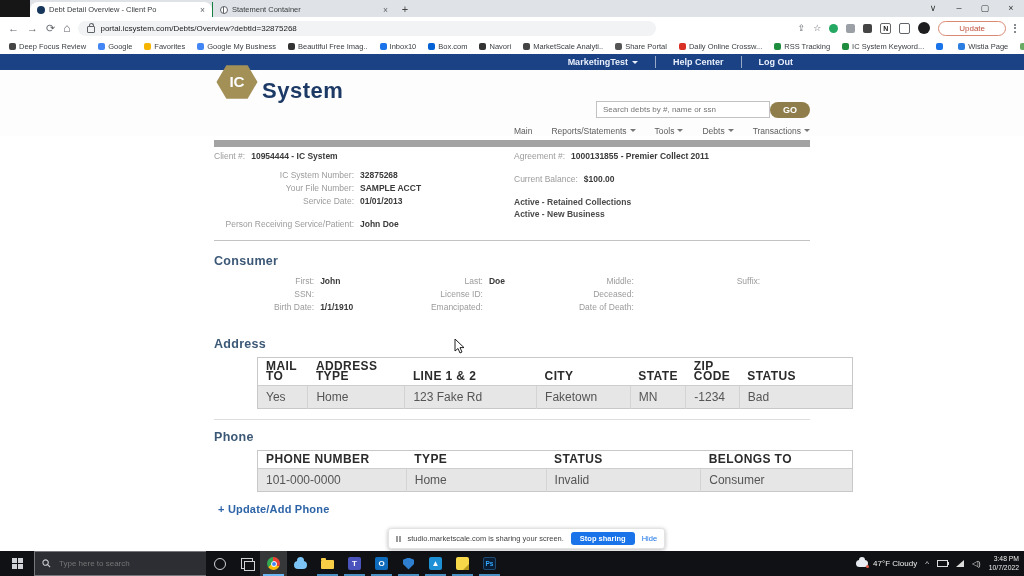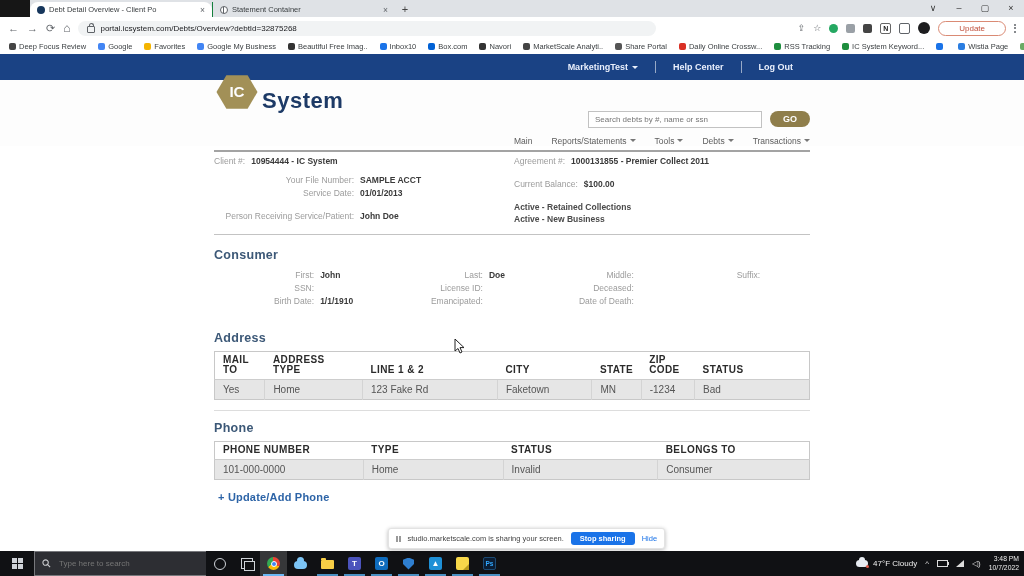--- a/index.html
+++ b/index.html
@@ -40,63 +40,63 @@
   .update-pill{border:1px solid #da8a74;color:#c0503c;font-size:8px;border-radius:9px;padding:2px 20px;}
   .kebab{display:flex;flex-direction:column;gap:1.5px;}
   .kebab i{width:2px;height:2px;border-radius:50%;background:#5f6368;}
 
   
   .bmbar{height:15px;background:#fff;display:flex;align-items:center;padding:0 9px;gap:12px;font-size:7.5px;color:#3c4043;overflow:hidden;flex:none;}
   .bm{display:flex;align-items:center;white-space:nowrap;flex:none;}
   .bmi{width:7px;height:7px;border-radius:2px;display:inline-block;margin-right:3px;}
 
   
-  .portalbar{height:26px;background:#1a4284;display:flex;flex:none;}
+  .portalbar{height:16px;background:#1a4284;display:flex;flex:none;}
   .pwrap{width:596px;margin:0 auto;display:flex;justify-content:flex-end;align-items:center;color:#e9effc;font-size:9px;font-weight:bold;}
   .pitem{padding:0 17px;display:flex;align-items:center;gap:4px;}
   .pdiv{width:1px;height:12px;background:rgba(255,255,255,.55);}
   .caret{width:0;height:0;border-left:3px solid transparent;border-right:3px solid transparent;border-top:3.5px solid currentColor;display:inline-block;}
 
   
   .siteheader{height:66px;background:#fdfdfd;flex:none;}
   .hwrap{width:596px;margin:0 auto;display:flex;justify-content:space-between;align-items:center;height:100%;}
   .logo{display:flex;flex-direction:column;padding-top:4px;gap:32px;}
   .logorow{display:flex;align-items:flex-end;gap:2px;}
   .logoword{font-size:22px;font-weight:bold;color:#1d3a66;letter-spacing:.5px;line-height:20px;}
   .tagline{font-size:10.5px;font-weight:normal;color:#1d3a66;margin-top:2px;letter-spacing:.2px;}
   .hdr-right{display:flex;flex-direction:column;align-items:flex-end;gap:8px;padding-top:8px;}
-  .searchrow{display:flex;align-items:flex-start;gap:8px;margin-top:22px;}
+  .searchrow{display:flex;align-items:flex-end;margin-top:22px;}
   .sitesearch{width:160px;height:15px;border:1px solid #c2c2c2;font-size:8px;padding:0 6px;color:#444;outline:none;font-family:"Liberation Sans",sans-serif;}
   .gobtn{background:#8f7e4b;color:#fff;font-size:9px;font-weight:bold;padding:3px 13px;border-radius:10px;border:none;}
   .sitenav{display:flex;gap:19px;font-size:8.5px;color:#5c5c5c;}
   .snav{display:flex;align-items:center;gap:3px;}
   .snav .caret{border-top-color:#777;}
 
   
   .content{flex:1;background:#fff;position:relative;overflow:hidden;}
   .cwrap{width:596px;margin:0 auto;padding-top:4px;}
-  .clientblock{border-top:2px solid #a3a3a3;border-bottom:1px solid #c3c3c3;display:flex;padding:3px 0 9px;}
+  .clientblock{border-top:7px solid #a3a3a3;border-bottom:1px solid #c3c3c3;display:flex;padding:3px 0 9px;}
   .cleft{width:300px;flex:none;}
   .cright{flex:1;}
   .kv{display:flex;font-size:8.5px;line-height:13px;}
   .k{color:#9b9b9b;}
   .v{color:#3a3a3a;font-weight:bold;margin-left:6px;}
   .lab{width:140px;text-align:right;color:#9b9b9b;flex:none;}
   .gap6{height:6px;}.gap10{height:10px;}
   .statusline{font-size:8.5px;font-weight:bold;color:#4a4a4a;line-height:12px;}
 
   .sechead{font-size:12.5px;font-weight:bold;color:#3c5877;letter-spacing:.3px;}
   .consumer-head{margin-top:13px;}
   .fields{margin-top:7px;display:grid;grid-template-columns:30% 27% 24% 19%;row-gap:1px;}
   .fcell{display:flex;font-size:8.5px;line-height:12px;}
   .flab{width:56%;text-align:right;color:#9b9b9b;flex:none;}
   .fval{margin-left:6px;color:#3a3a3a;font-weight:bold;}
 
   .addr-head{margin-top:24px;}
-  table.grid{width:100%;border-collapse:collapse;border:1px solid #c8c8c8;font-size:10px;margin-top:6px;}
+  table.grid{width:100%;border-collapse:collapse;border:1px solid #c8c8c8;font-size:12px;margin-top:6px;margin-left:43px;}
   table.grid th{text-align:left;padding:3px 8px 4px;color:#2b2b2b;font-weight:bold;letter-spacing:.4px;vertical-align:bottom;line-height:10px;background:#fff;}
   table.grid td{padding:4px 8px;background:#e6e6e6;color:#555;border-top:1px solid #cdcdcd;border-left:1px solid #d4d4d4;}
   table.grid td:first-child{border-left:none;}
   .addlink{margin:11px 0 0 4px;font-size:11px;font-weight:bold;color:#2d64a7;letter-spacing:.2px;}
   .secdiv{border-bottom:1px solid #ddd;margin-top:10px;}
   .phone-head{margin-top:10px;}
 
   
   .sharebanner{position:absolute;left:388px;top:528px;z-index:50;display:flex;align-items:center;gap:7px;
     background:#fff;border:1px solid #e3e3e3;border-radius:3px;padding:3px 7px;box-shadow:0 1px 4px rgba(0,0,0,.28);font-size:7.5px;color:#444;}
@@ -326,20 +326,24 @@
     <div class="cwrap">
 
       <div class="clientblock">
         <div class="cleft">
           <div class="kv">
               <span class="k">Client #:</span>
               <span class="v">10954444 - IC System</span>
             </div>
           <div class="gap6"></div>
           <div class="kv">
+              <span class="lab">IC System Number:</span>
+              <span class="v">32875268</span>
+            </div>
+          <div class="kv">
               <span class="lab">Your File Number:</span>
               <span class="v">SAMPLE ACCT</span>
             </div>
           <div class="kv">
               <span class="lab">Service Date:</span>
               <span class="v">01/01/2013</span>
             </div>
           <div class="gap10"></div>
           <div class="kv">
               <span class="lab">Person Receiving Service/Patient:</span>

